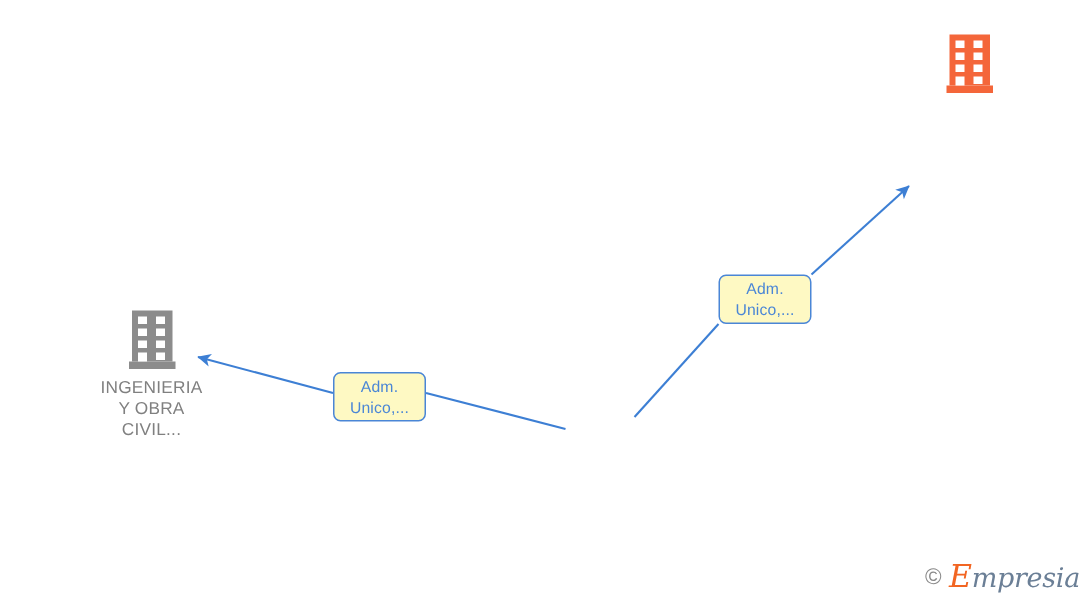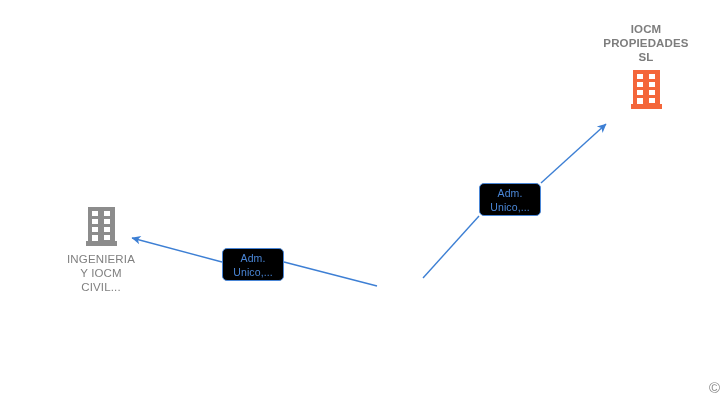--- a/index.html
+++ b/index.html
@@ -56,21 +56,21 @@
   #node-iocm      { left: 581px; top: 22px;  }
   #node-ingenieria{ left: 36px;  top: 206px; }
   #node-persona   { left: 337px; top: 282px; }
 
   
   .edge-label {
     position: absolute;
     box-sizing: border-box;
     border: 1px solid #4a86d6;
     border-radius: 5px;
-    background: #000000;
+    background: #fef9c3;
     color: #4a86d6;
     font-size: 10.5px;
     line-height: 14px;
     text-align: center;
     padding: 2px 0 1px 0;
     white-space: pre-line;
     letter-spacing: .1px;
   }
   #edgelabel-left  { left: 222px; top: 248px; width: 62px; height: 33px; }
   #edgelabel-right { left: 479px; top: 183px; width: 62px; height: 33px; }
@@ -127,23 +127,20 @@
     <line x1="541" y1="183" x2="606" y2="124" stroke="#3d7fd4" stroke-width="1.4" marker-end="url(#arrow-head)"></line>
   </svg>
 
   <div id="edgelabel-left" class="edge-label">Adm.
 Unico,...</div>
 
   <div id="edgelabel-right" class="edge-label">Adm.
 Unico,...</div>
 
   <div id="node-iocm" class="node primary label-top">
-    <span class="node-label">IOCM
-PROPIEDADES
-SL</span>
     <span class="icon-wrap">
       <svg width="130" height="42" viewBox="0 0 130 42" xmlns="http://www.w3.org/2000/svg">
         <g transform="translate(50 0)">
           <rect x="2" y="1" width="27" height="34" fill="#f4663a"></rect>
           <rect x="0" y="35" width="31" height="5" fill="#f4663a"></rect>
           <rect x="6" y="5" width="6" height="5" fill="#ffffff"></rect>
           <rect x="18" y="5" width="6" height="5" fill="#ffffff"></rect>
           <rect x="6" y="13" width="6" height="5" fill="#ffffff"></rect>
           <rect x="18" y="13" width="6" height="5" fill="#ffffff"></rect>
           <rect x="6" y="21" width="6" height="5" fill="#ffffff"></rect>
@@ -166,22 +163,23 @@
           <rect x="6" y="13" width="6" height="5" fill="#ffffff"></rect>
           <rect x="18" y="13" width="6" height="5" fill="#ffffff"></rect>
           <rect x="6" y="21" width="6" height="5" fill="#ffffff"></rect>
           <rect x="18" y="21" width="6" height="5" fill="#ffffff"></rect>
           <rect x="6" y="29" width="6" height="6" fill="#ffffff"></rect>
           <rect x="18" y="29" width="6" height="5" fill="#ffffff"></rect>
         </g>
       </svg>
     </span>
     <span class="node-label">INGENIERIA
-Y IOCM
+Y OBRA
 CIVIL...</span>
   </div>
 
 
   <div id="watermark">
     <span class="copy">©</span>
+    <span class="brand"><span class="cap">E</span><span>mpresia</span></span>
   </div>
 
 </div>
 
 </body></html>

